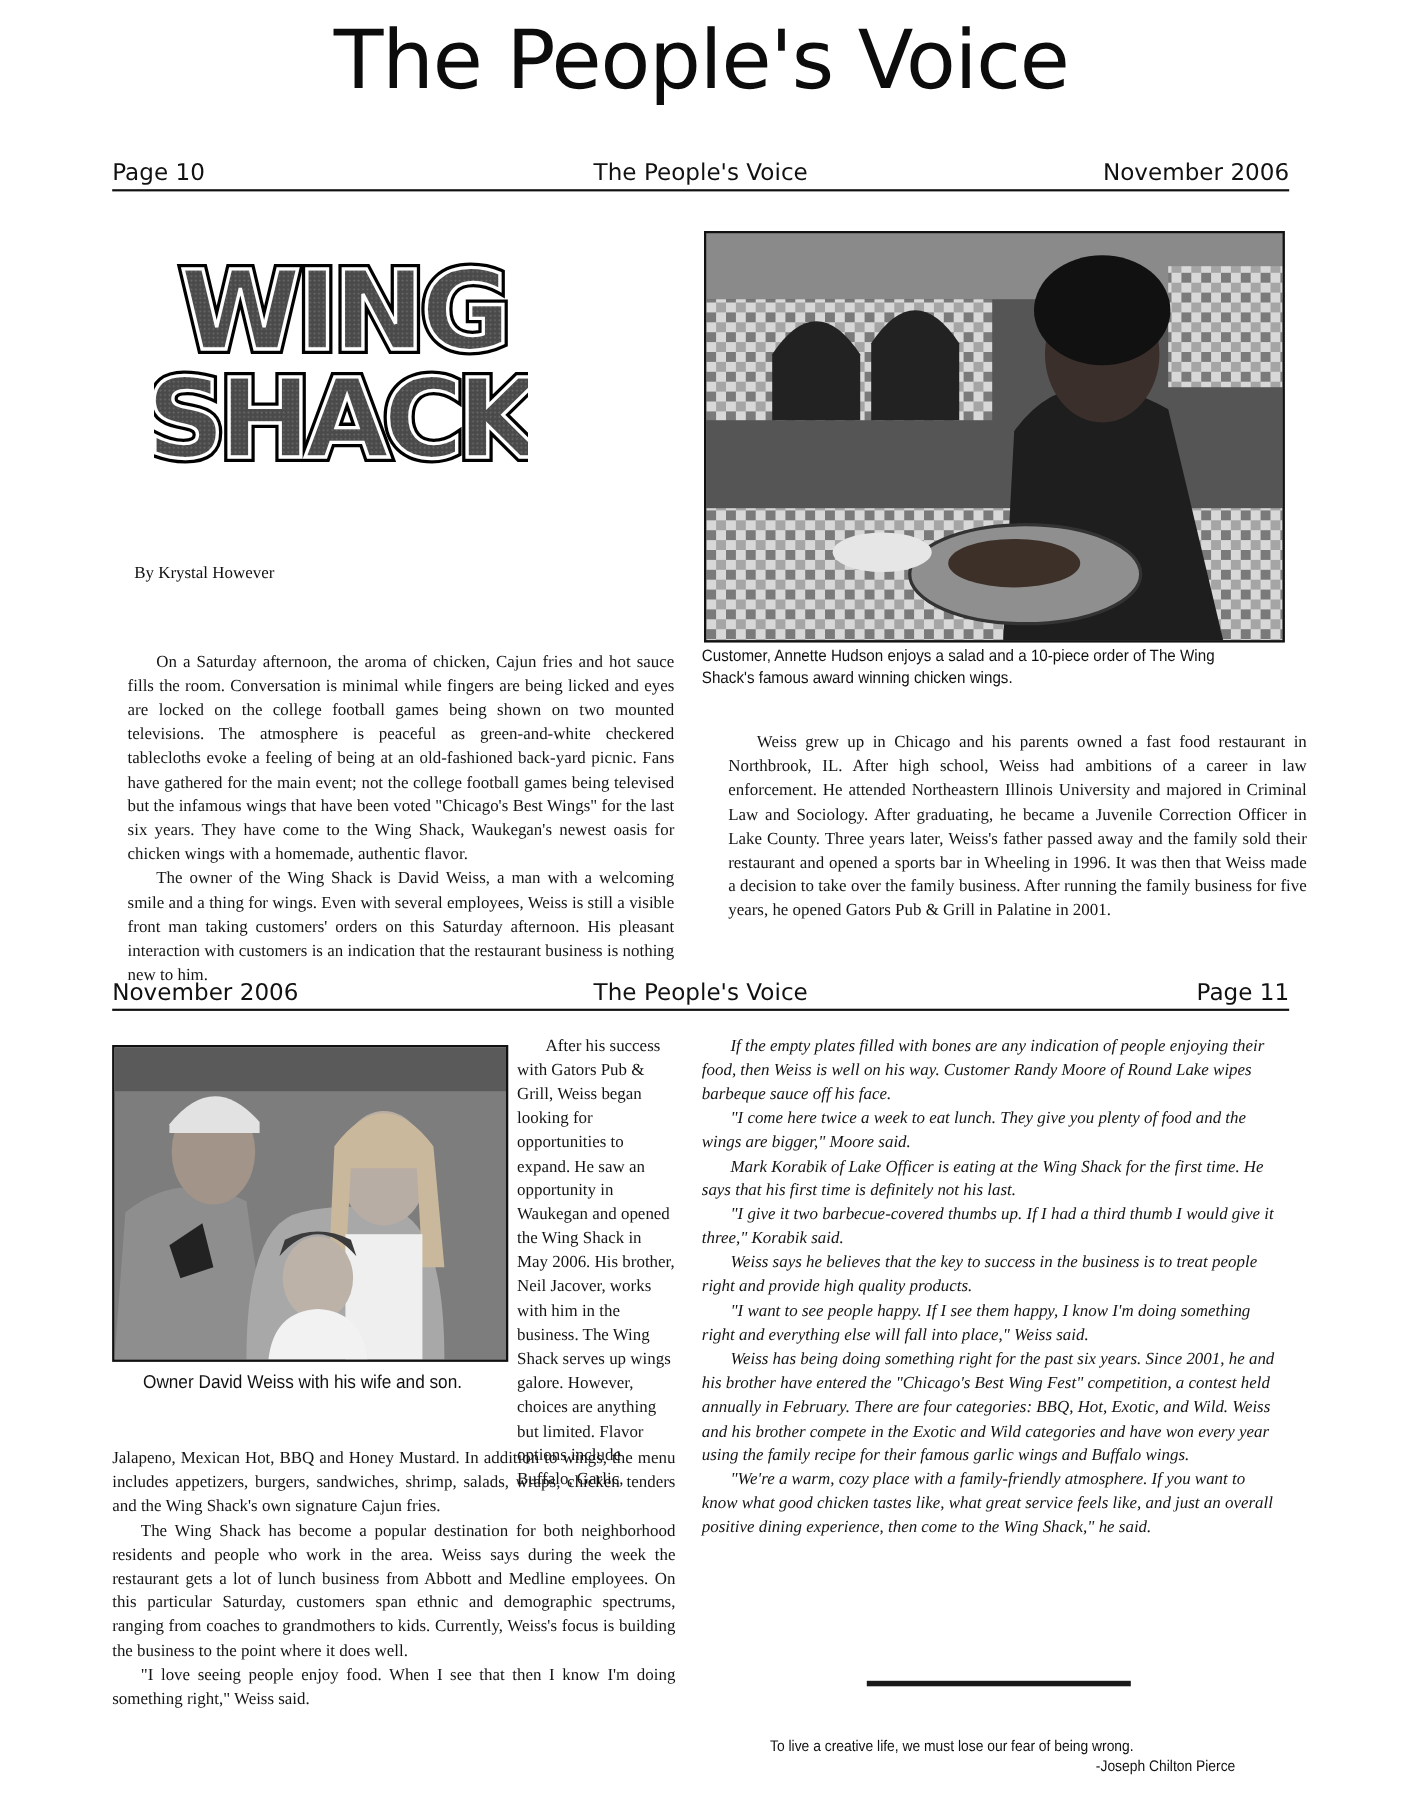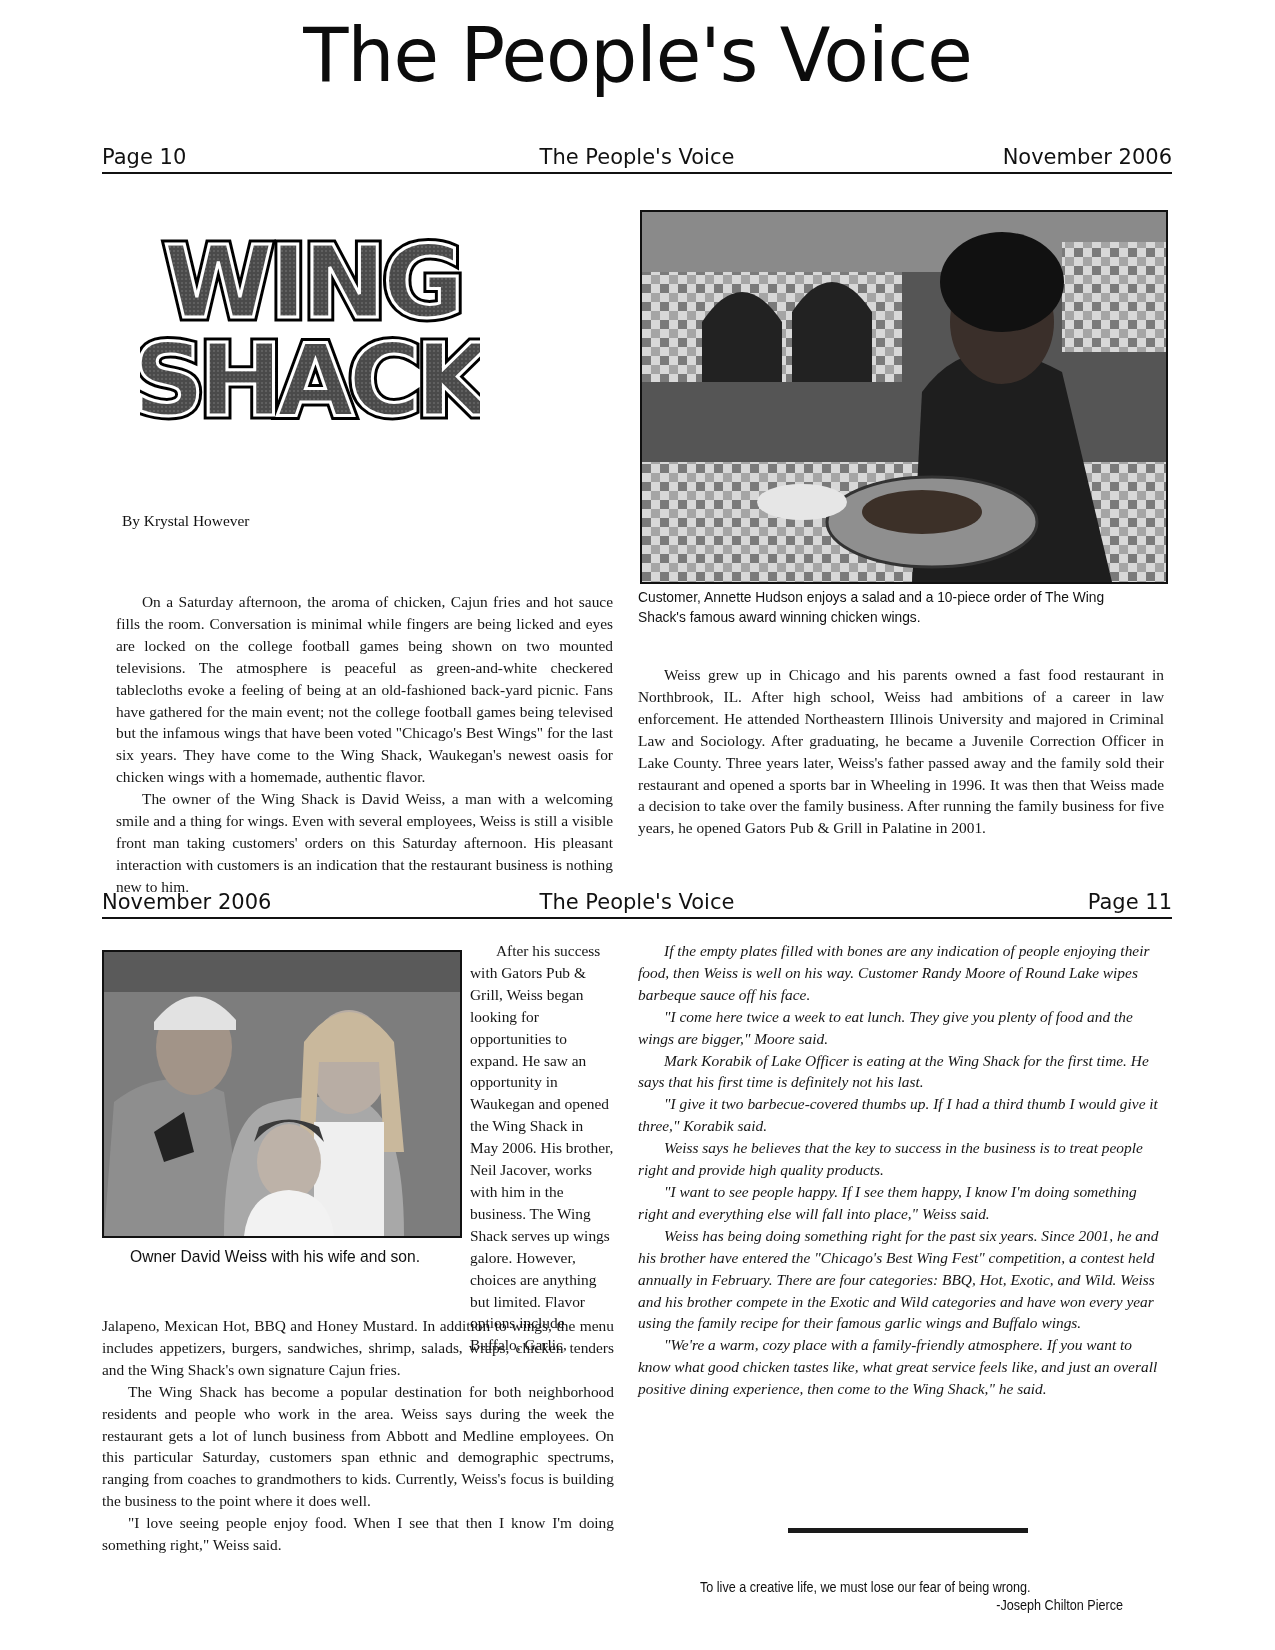--- a/index.html
+++ b/index.html
@@ -73,21 +73,21 @@
 </div>
 <div class="caption" style="left:638px; top:587px; width:555px;">Customer, Annette Hudson enjoys a salad and a 10-piece order of The Wing Shack's famous award winning chicken wings.</div>
 
 <div class="byline">By Krystal However</div>
 
 <div class="body-text" style="left:116px; top:554px; width:497px;margin-top:37px;">
   <p>On a Saturday afternoon, the aroma of chicken, Cajun fries and hot sauce fills the room. Conversation is minimal while fingers are being licked and eyes are locked on the college football games being shown on two mounted televisions. The atmosphere is peaceful as green-and-white checkered tablecloths evoke a feeling of being at an old-fashioned back-yard picnic. Fans have gathered for the main event; not the college football games being televised but the infamous wings that have been voted "Chicago's Best Wings" for the last six years. They have come to the Wing Shack, Waukegan's newest oasis for chicken wings with a homemade, authentic flavor.</p>
   <p>The owner of the Wing Shack is David Weiss, a man with a welcoming smile and a thing for wings. Even with several employees, Weiss is still a visible front man taking customers' orders on this Saturday afternoon. His pleasant interaction with customers is an indication that the restaurant business is nothing new to him.</p>
 </div>
 
-<div class="body-text" style="left:638px; top:664px; width:526px;">
+<div class="body-text" style="left:662px; top:664px; width:526px;">
   <p>Weiss grew up in Chicago and his parents owned a fast food restaurant in Northbrook, IL. After high school, Weiss had ambitions of a career in law enforcement. He attended Northeastern Illinois University and majored in Criminal Law and Sociology. After graduating, he became a Juvenile Correction Officer in Lake County. Three years later, Weiss's father passed away and the family sold their restaurant and opened a sports bar in Wheeling in 1996. It was then that Weiss made a decision to take over the family business. After running the family business for five years, he opened Gators Pub &amp; Grill in Palatine in 2001.</p>
 </div>
 
 <div class="runhead" style="top:893px;">
   <span class="l">November 2006</span>
   <span class="c">The People's Voice</span>
   <span class="r">Page 11</span>
 </div>
 
 <div class="photo" style="left:102px; top:950px; width:356px; height:284px; background:#8c8c8c;">

